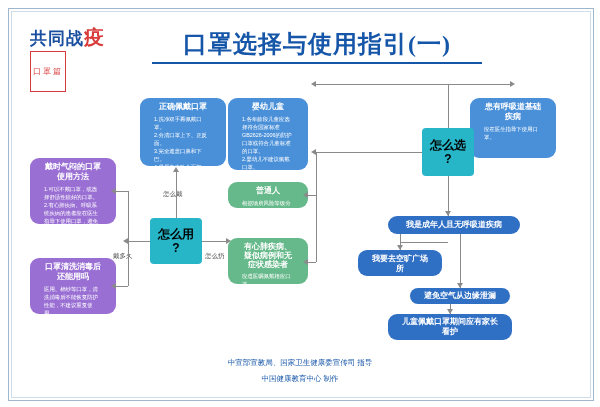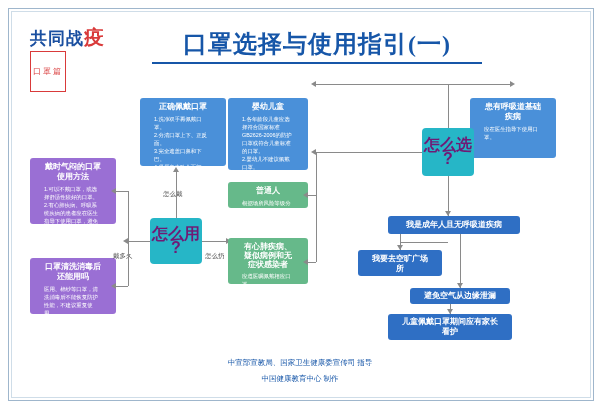--- a/index.html
+++ b/index.html
@@ -10,26 +10,26 @@
 
   
   .logo{position:absolute;left:30px;top:28px;width:110px;height:40px;}
   .logo-main{font-size:17px;font-weight:bold;color:#1a4fa0;letter-spacing:1px;line-height:18px;}
   .logo-main .red{color:#d93a3a;font-size:20px;}
   .logo-sub{margin-top:3px;display:inline-block;border:1px solid #d93a3a;color:#d93a3a;font-size:8px;padding:14px 2px;letter-spacing:2px;}
 
   .title{position:absolute;left:152px;top:28px;width:330px;text-align:center;font-size:24px;font-weight:bold;color:#1656a8;letter-spacing:1px;font-family:"Liberation Serif","DejaVu Serif",serif;}
   .title-rule{position:absolute;left:152px;top:62px;width:330px;height:2px;background:#1656a8;}
 
-  .node{position:absolute;border-radius:3px;color:#ffffff;box-sizing:border-box;padding:4px 14px;line-height:10px;}
+  .node{position:absolute;border-radius:9px;color:#ffffff;box-sizing:border-box;padding:4px 14px;line-height:10px;}
   .node .hd{font-size:8px;font-weight:bold;display:block;text-align:center;margin-bottom:3px;}
   .node .bd{font-size:5.4px;display:block;line-height:8px;}
 
   .label{position:absolute;font-size:6.5px;color:#4a4a4a;}
-  .hub{position:absolute;border-radius:4px;color:#701a75;display:flex;align-items:center;justify-content:center;text-align:center;font-size:16px;font-weight:bold;line-height:14px;}
+  .hub{position:absolute;border-radius:4px;color:#000000;display:flex;align-items:center;justify-content:center;text-align:center;font-size:12px;font-weight:bold;line-height:14px;}
 
   .conn{position:absolute;background:#8a8a8a;}
   .conn.v{width:1px;}
   .conn.h{height:1px;}
   .arrow{position:absolute;width:0;height:0;}
   .ar-r{border-top:3px solid transparent;border-bottom:3px solid transparent;border-left:5px solid #8a8a8a;}
   .ar-l{border-top:3px solid transparent;border-bottom:3px solid transparent;border-right:5px solid #8a8a8a;}
   .ar-u{border-left:3px solid transparent;border-right:3px solid transparent;border-bottom:5px solid #8a8a8a;}
   .ar-d{border-left:3px solid transparent;border-right:3px solid transparent;border-top:5px solid #8a8a8a;}
 

